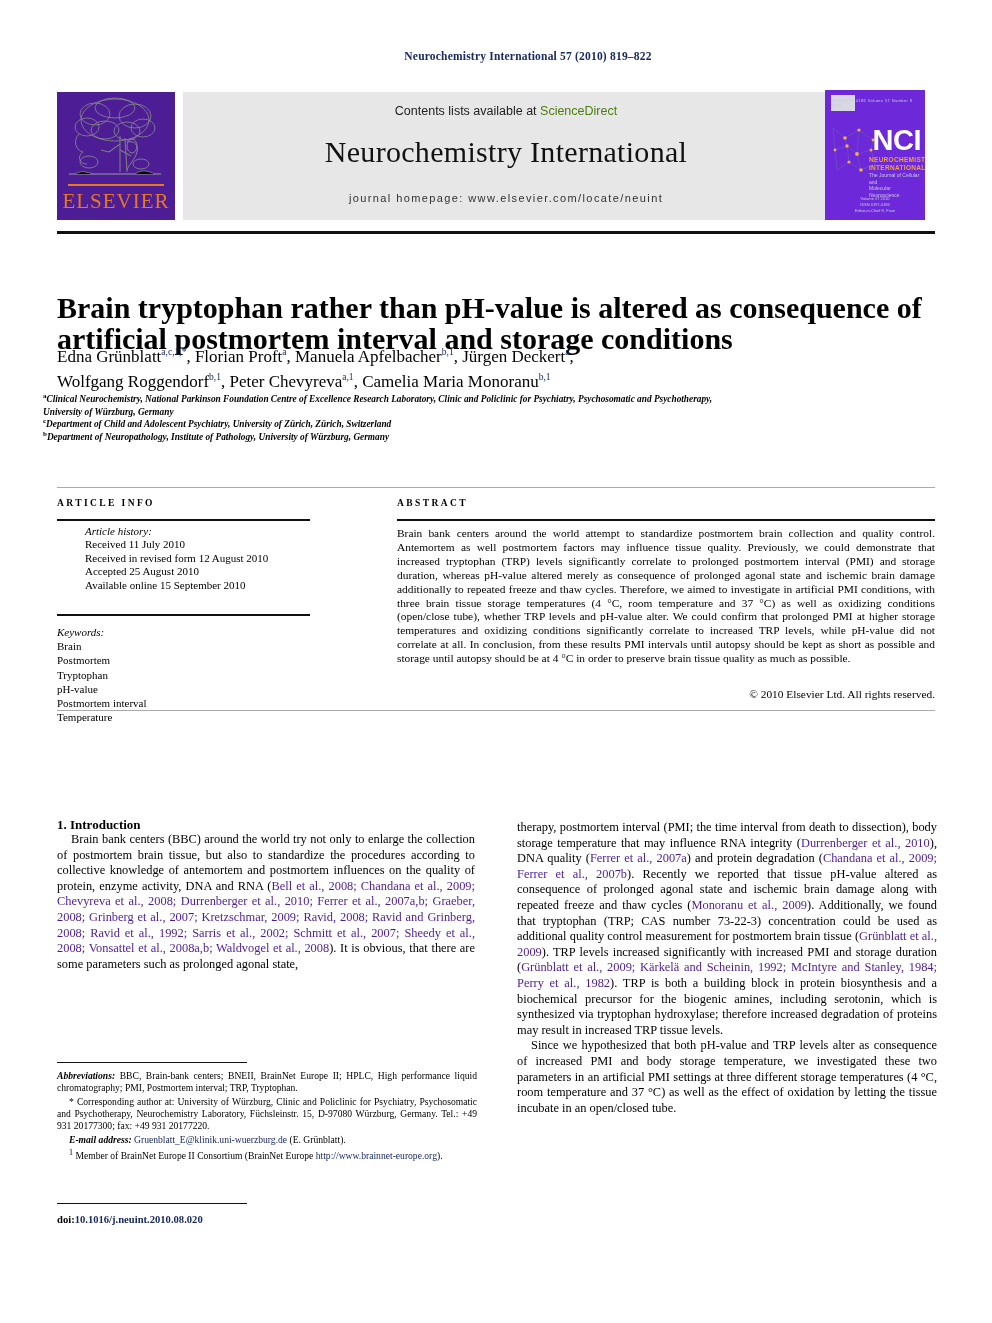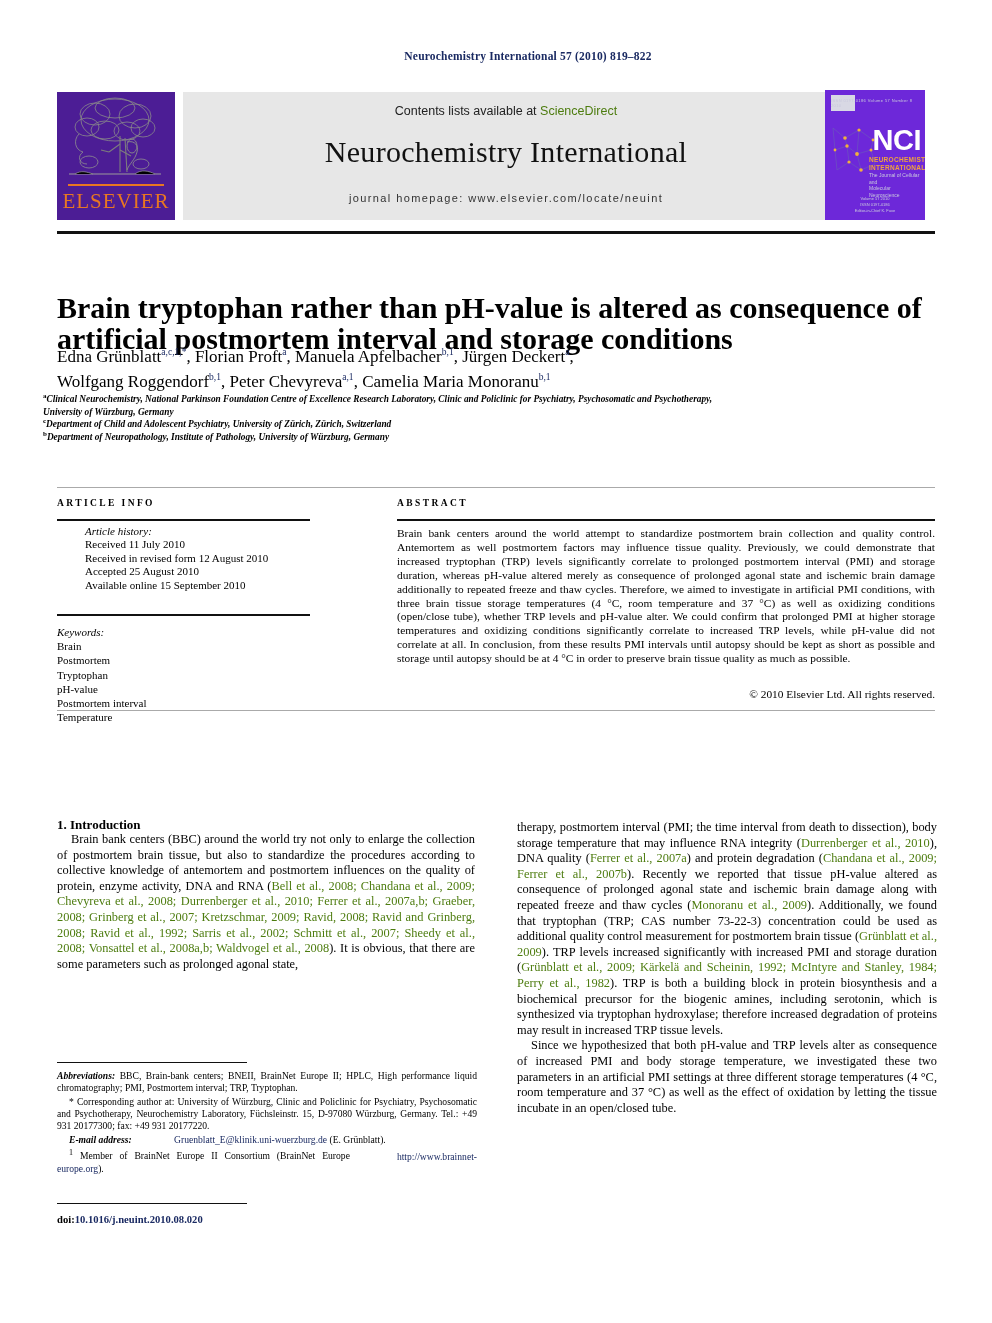--- a/index.html
+++ b/index.html
@@ -302,40 +302,40 @@
     position: absolute;
     left: 517px; top: 820px;
     width: 420px;
     font-size: 12.4px;
     line-height: 15.6px;
     text-align: justify;
   }
   .col-right p { margin: 0; text-indent: 0; }
   .col-right p + p { text-indent: 14px; }
   .col-left p { margin: 0; text-indent: 14px; }
-  .ref { color: #4d7c0f; }
+  .ref { color: #4c1d95; }
 
   
   .footnote-rule {
     position: absolute;
     left: 57px; top: 1062px;
     width: 190px; height: 1px;
     background: #111;
   }
   .footnotes {
     position: absolute;
     left: 57px; top: 1070px;
     width: 420px;
     font-size: 9.6px;
     line-height: 11.9px;
     text-align: justify;
   }
   .footnotes p { margin: 0 0 2px 0; }
   .footnotes .ital { font-style: italic; font-weight: bold; }
-  .footnotes .lnk { color: #1a2a62; margin-left: 40px; }
+  .footnotes .lnk { color: #1a2a62; }
   .footnotes .indent { text-indent: 12px; }
 
   .colophon {
     position: absolute;
     left: 57px; top: 1213px;
     width: 440px;
     font-size: 10.6px;
     line-height: 13.4px;
     font-weight: bold;
   }

